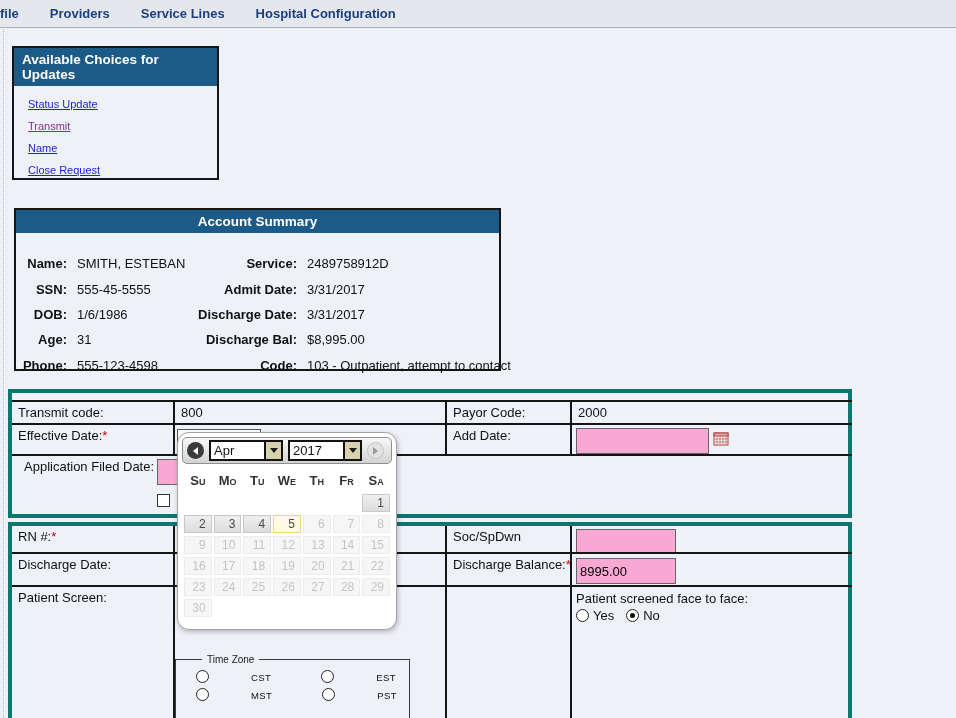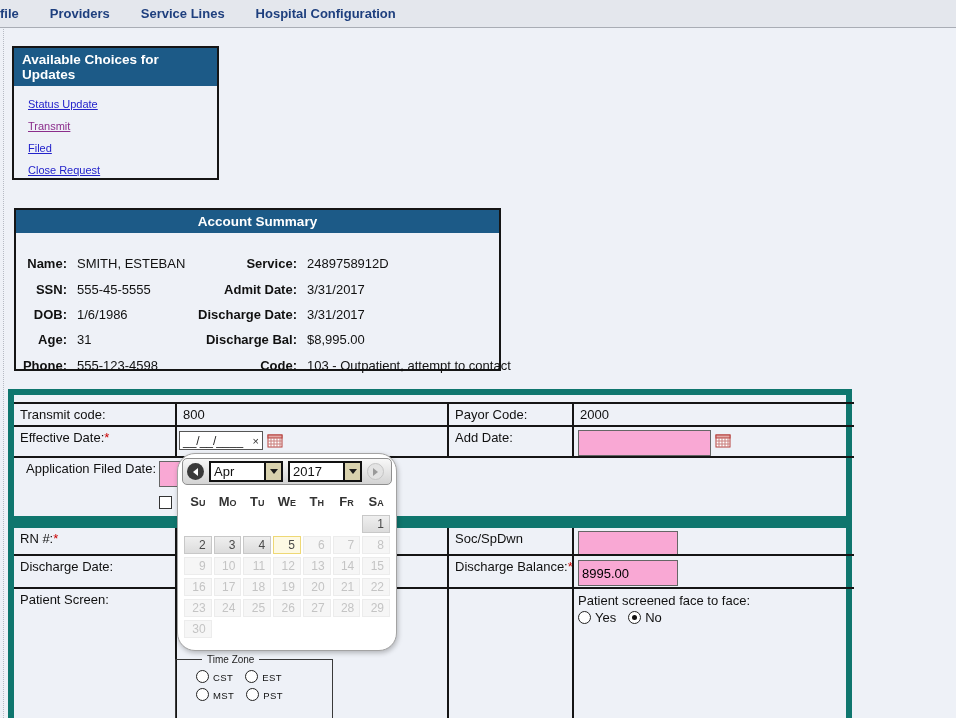--- a/index.html
+++ b/index.html
@@ -21,21 +21,21 @@
   .link.visited { color:var(--link-visited,#8b2d8b); }
 
   #acct { left:14px; top:208px; width:487px; height:163px; }
   #acct .panelHdr { text-align:center; }
   #acctRows { padding-top:18px; }
   .acctRow { display:grid; grid-template-columns:51px 120px 110px 1fr; height:25.4px; align-items:center; }
   .aLbl { font-weight:bold; text-align:right; }
   .aVal { padding-left:10px; white-space:nowrap; }
 
   
-  .ftable { position:absolute; left:8px; width:844px; border:6px solid #0f766e; background:#eef1f7; display:grid;
+  .ftable { position:absolute; left:8px; width:844px; border:4px solid #0f766e; background:#eef1f7; display:grid;
             grid-template-columns:163px 272px 125px 280px; }
   #tableTop { top:389px; grid-template-rows:9px 23px 31px 58px; }
   #tableBottom { top:522px; grid-template-rows:28px 33px 164px; height:229px; }
   .c { overflow:hidden; }
   .br { border-right:2px solid #151515; }
   .bb { border-bottom:2px solid #151515; }
   .spanAll { grid-column:1 / -1; }
   .lbl { font-size:13px; color:#101010; }
   .lblCell { padding:3px 0 0 6px; white-space:nowrap; }
   .valCell { padding:3px 0 0 6px; white-space:nowrap; }
@@ -60,22 +60,22 @@
   
   .radio { display:inline-block; width:13px; height:13px; border:1px solid #222; border-radius:50%; background:#fff;
            position:relative; vertical-align:middle; cursor:pointer; flex:none; }
   .radio .dot { position:absolute; left:3px; top:3px; right:3px; bottom:3px; background:#111; border-radius:50%; }
 
   .psCell { padding:4px 0 0 4px; }
   .radioRow { display:flex; align-items:center; margin-top:2px; gap:4px; }
   .radioRow .rl { margin-right:8px; }
 
   
-  #calendar { position:absolute; left:177px; top:453px; width:220px; height:198px; background:#fff;
-              border:1px solid #a3a3a3; border-radius:18px; box-shadow:1px 2px 5px rgba(0,0,0,.25); z-index:10; }
+  #calendar { position:absolute; left:177px; top:432px; width:220px; height:198px; background:#fff;
+              border:1px solid #a3a3a3; border-radius:12px; box-shadow:1px 2px 5px rgba(0,0,0,.25); z-index:10; }
   .calHdr { margin:4px; height:27px; background:linear-gradient(#f8f8f8,#d3d3d3); border:1px solid #8f8f8f;
             border-radius:5px; display:flex; align-items:center; gap:5px; padding:0 4px; }
   .navBtn { width:17px; height:17px; border-radius:50%; background:#3a3a3a; display:flex; align-items:center;
             justify-content:center; cursor:pointer; flex:none; }
   .navBtn.nextBtn { background:#e3e3e3; border:1px solid #c5c5c5; }
   .triL { width:0; height:0; border-top:4px solid transparent; border-bottom:4px solid transparent; border-right:5px solid #fff; }
   .triR { width:0; height:0; border-top:4px solid transparent; border-bottom:4px solid transparent; border-left:5px solid #9a9a9a; }
   .sel { display:flex; width:74px; height:21px; border:2px solid #111; background:#fff; align-items:center; cursor:pointer; flex:none; }
   .sel .txt { flex:1; padding-left:3px; font-size:13px; }
   .sel .arw { width:17px; height:100%; background:#d8d1ad; border-left:2px solid #111; display:flex; align-items:center; justify-content:center; }
@@ -85,40 +85,40 @@
   .dh { font-weight:bold; font-size:13px; color:#333; font-variant:small-caps; text-align:center; }
   .dayGrid { row-gap:3px; }
   .day { height:18px; line-height:16px; font-size:12px; text-align:right; padding-right:5px; border:1px solid transparent; }
   .day.e { background:linear-gradient(#efefef,#dcdcdc); border-color:#c8c8c8; color:#4a4a4a; cursor:pointer; }
   .day.t { background:#fdf9e4; border-color:#eed875; color:#4a4a4a; cursor:pointer; }
   .day.d { background:#f6f6f6; border-color:#ececec; color:#c4c4c4; }
 
   
   #tz { position:absolute; left:175px; top:654px; width:158px; height:90px; border:1px solid #3a3a3a; z-index:5; }
   #tz legend { font-size:10px; color:#222; margin-left:26px; padding:0 5px; }
-  .tzRow { display:flex; align-items:flex-end; margin:5px 0 0 20px; }
+  .tzRow { display:flex; align-items:flex-end; margin:5px 0 0 20px;gap:38px; }
   .tzLbl { font-size:9.5px; letter-spacing:.4px; text-transform:uppercase; margin:2px 12px 0 4px; }
 </style>
 </head>
 <body>
 
 <nav id="nav">
     <span class="navItem">file</span>
     <span class="navItem">Providers</span>
     <span class="navItem">Service Lines</span>
     <span class="navItem">Hospital Configuration</span>
   </nav>
 <div id="leftRule"></div>
 
 <div id="choices" class="panel">
   <div class="panelHdr">Available Choices for Updates</div>
   <div id="choicesLinks">
       <a class="link" href="#">Status Update</a>
       <a class="link visited" href="#">Transmit</a>
-      <a class="link" href="#">Filed</a>
+      <a class="link" href="#">Name</a>
       <a class="link" href="#">Close Request</a>
     </div>
 </div>
 
 <div id="acct" class="panel">
   <div class="panelHdr">Account Summary</div>
   <div id="acctRows">
       <div class="acctRow">
         <span class="aLbl">Name:</span>
         <span class="aVal">SMITH, ESTEBAN</span>

